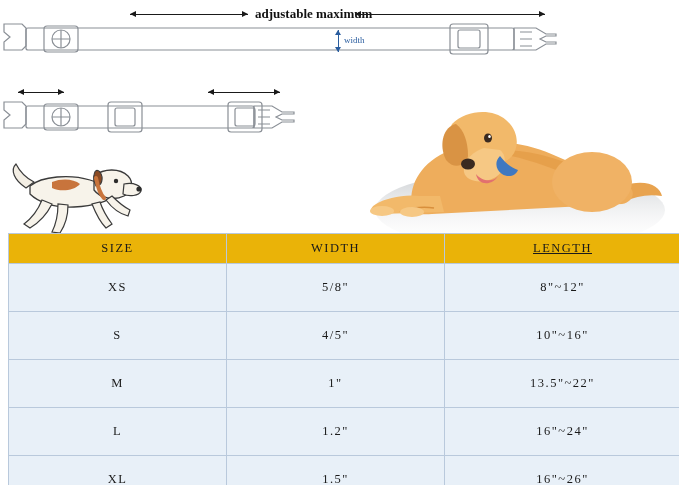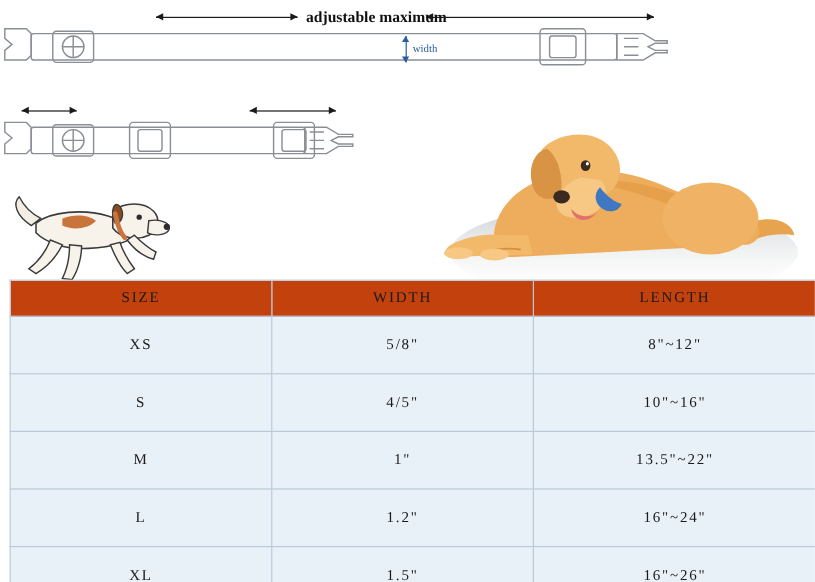--- a/index.html
+++ b/index.html
@@ -131,29 +131,29 @@
     height: 45px;
     text-align: center;
     vertical-align: middle;
     font-family: "Liberation Serif", serif;
     font-size: 12.5px;
     color: #1a1a1a;
     letter-spacing: 1.5px;
     font-weight: normal;
   }
   .size-table th {
-    background: #c2410c;
+    background: #eab308;
     height: 27px;
   }
   .size-table td {
     background: #e8f0f8;
   }
   .col-size   { width: 215px; }
   .col-width  { width: 215px; }
-  .col-length { width: 233px; }
+  .col-length { width: 233px; text-decoration: underline; }
 </style>
 </head>
 <body>
 
 <div class="diagram-area">
 
   <svg class="collar-svg" style="position:absolute;left:0;top:14px;width:560px;height:50px;" viewBox="0 0 560 50" xmlns="http://www.w3.org/2000/svg">
     <g fill="none" stroke="#8a8f96" stroke-width="1.2">
 
       <path d="M4 10 L22 10 L26 14 L26 32 L22 36 L4 36 L4 28 L10 23 L4 18 Z"></path>

